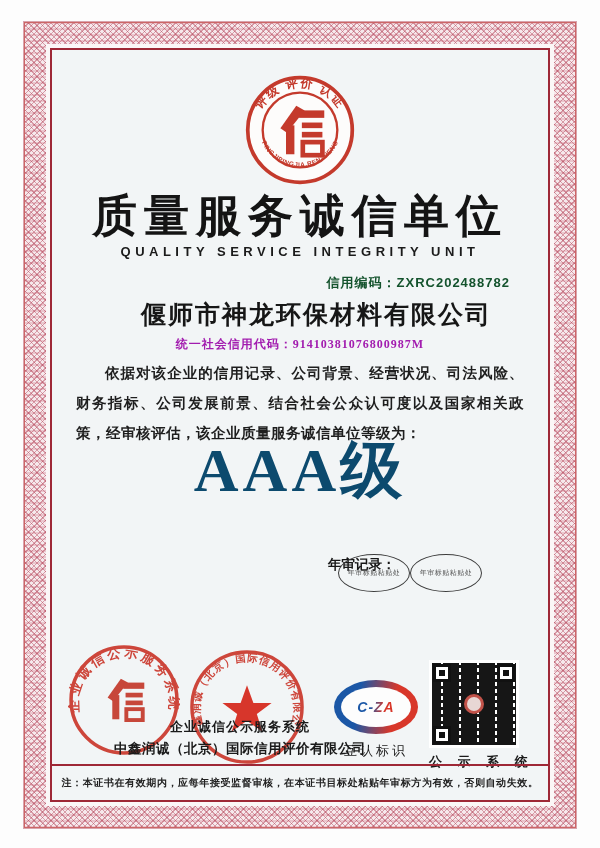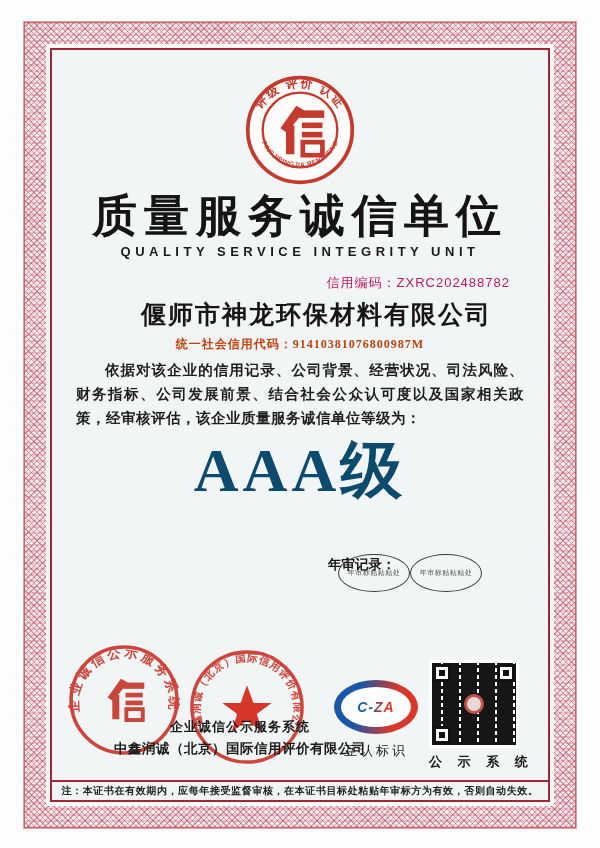--- a/index.html
+++ b/index.html
@@ -33,35 +33,35 @@
     font-size:45px; font-weight:900; color:#141414; letter-spacing:7px; white-space:nowrap;
   }
   .subtitle {
     position:absolute; top:194px; width:100%; text-align:center;
     font-family:"Liberation Sans", sans-serif;
     font-size:13px; font-weight:700; color:#1b1b1b; letter-spacing:4.5px; white-space:nowrap;
   }
   .credit-code {
     position:absolute; top:224px; right:38px;
     font-family:"Liberation Sans", sans-serif;
-    font-size:13px; font-weight:400; color:#be185d; letter-spacing:1px;
+    font-size:13px; font-weight:700; color:#14532d; letter-spacing:1px;
   }
   .company {
     position:absolute; top:248px; width:100%; text-align:center;
     font-family:"Liberation Sans", sans-serif;
     font-size:25px; font-weight:900; color:#161616; letter-spacing:2px;padding-left:33px;
   }
   .uscc {
     position:absolute; top:286px; width:100%; text-align:center;
-    font-size:12px; font-weight:700; color:#c2410c; letter-spacing:1px;
+    font-size:12px; font-weight:700; color:#a21caf; letter-spacing:1px;
   }
   .body-text {
     position:absolute; top:308px; left:24px; right:24px;
     font-size:14.5px; font-weight:700; color:#1e1e1e;
-    line-height:24px; text-align:justify; text-indent:2em; letter-spacing:0.5px;
+    line-height:30px; text-align:justify; text-indent:2em; letter-spacing:0.5px;
   }
   .grade {
     position:absolute; top:378px; width:100%; text-align:center;
     font-size:62px; font-weight:900; color:#0c4a6e; letter-spacing:4px;
     font-family:"Liberation Serif", serif;
   }
 
   .info-block { position:absolute; top:490px; left:22px; }
   .info-row { font-family:"Liberation Sans", sans-serif; font-size:13px; font-weight:700; color:#161616; margin-bottom:7px; letter-spacing:0.5px; }
 
@@ -116,21 +116,21 @@
   .finder { position:absolute; width:18px; height:18px; border:3px solid #111; background:#fff; }
   .finder::after { content:""; position:absolute; left:3px; top:3px; width:6px; height:6px; background:#111; }
   .finder.tl { left:1px; top:1px; } .finder.tr { right:1px; top:1px; } .finder.bl { left:1px; bottom:1px; }
   .qr-badge {
     position:absolute; left:50%; top:50%; transform:translate(-50%,-50%);
     width:20px; height:20px; border-radius:50%; background:#e8d7d4; border:3px solid #c2534a;
   }
   .qr-label { margin-top:5px; font-family:"Liberation Sans", sans-serif; font-size:13px; font-weight:700; color:#1a1a1a; letter-spacing:6px; white-space:nowrap; }
 
   .footer-note {
-    position:absolute; left:0; right:0; bottom:0; height:20px;
+    position:absolute; left:0; right:0; bottom:0; height:36px;
     border-top:2px solid #9e2836;
     display:flex; align-items:center; justify-content:center;
     font-size:10px; font-weight:700; color:#222; letter-spacing:0.6px; white-space:nowrap;
   }
 </style>
 </head>
 <body>
 
 <div class="page">
   <div class="frame">

